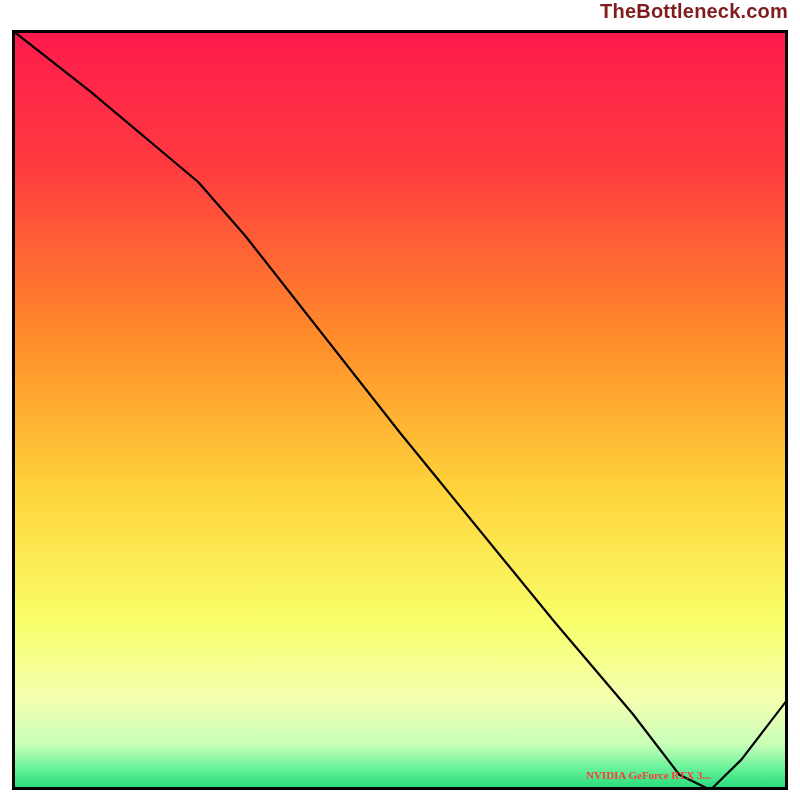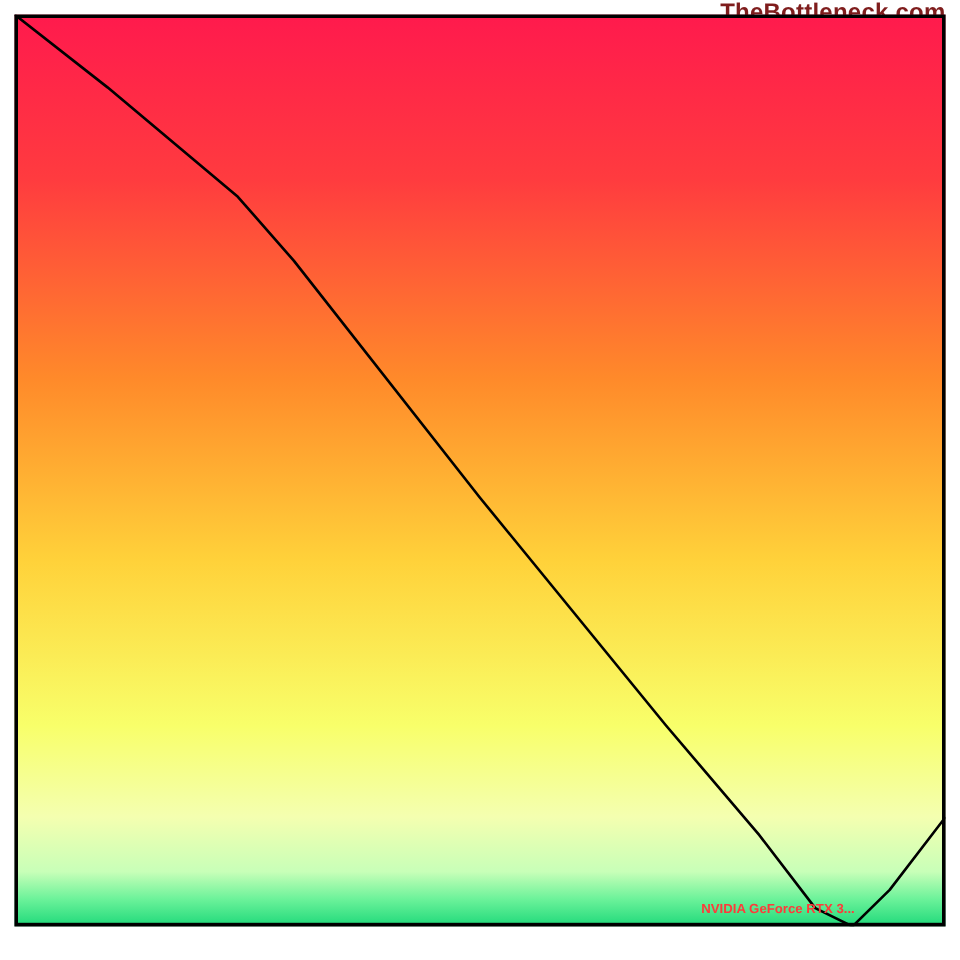--- a/index.html
+++ b/index.html
@@ -20,23 +20,24 @@
     top: 0;
     right: 12px;
     font-size: 20px;
     font-weight: 600;
     color: #7f1d1d;
     letter-spacing: 0.2px;
   }
   .plot-wrap {
     position: absolute;
     left: 12px;
-    top: 12px;
+    top: 30px;
     width: 758px;
     height: 760px;
+    font-family: Liberation Serif, serif;
   }
   svg { display: block; }
 </style>
 </head>
 <body>
 
 <div class="stage">
 
   <div class="attribution">TheBottleneck.com</div>
 

